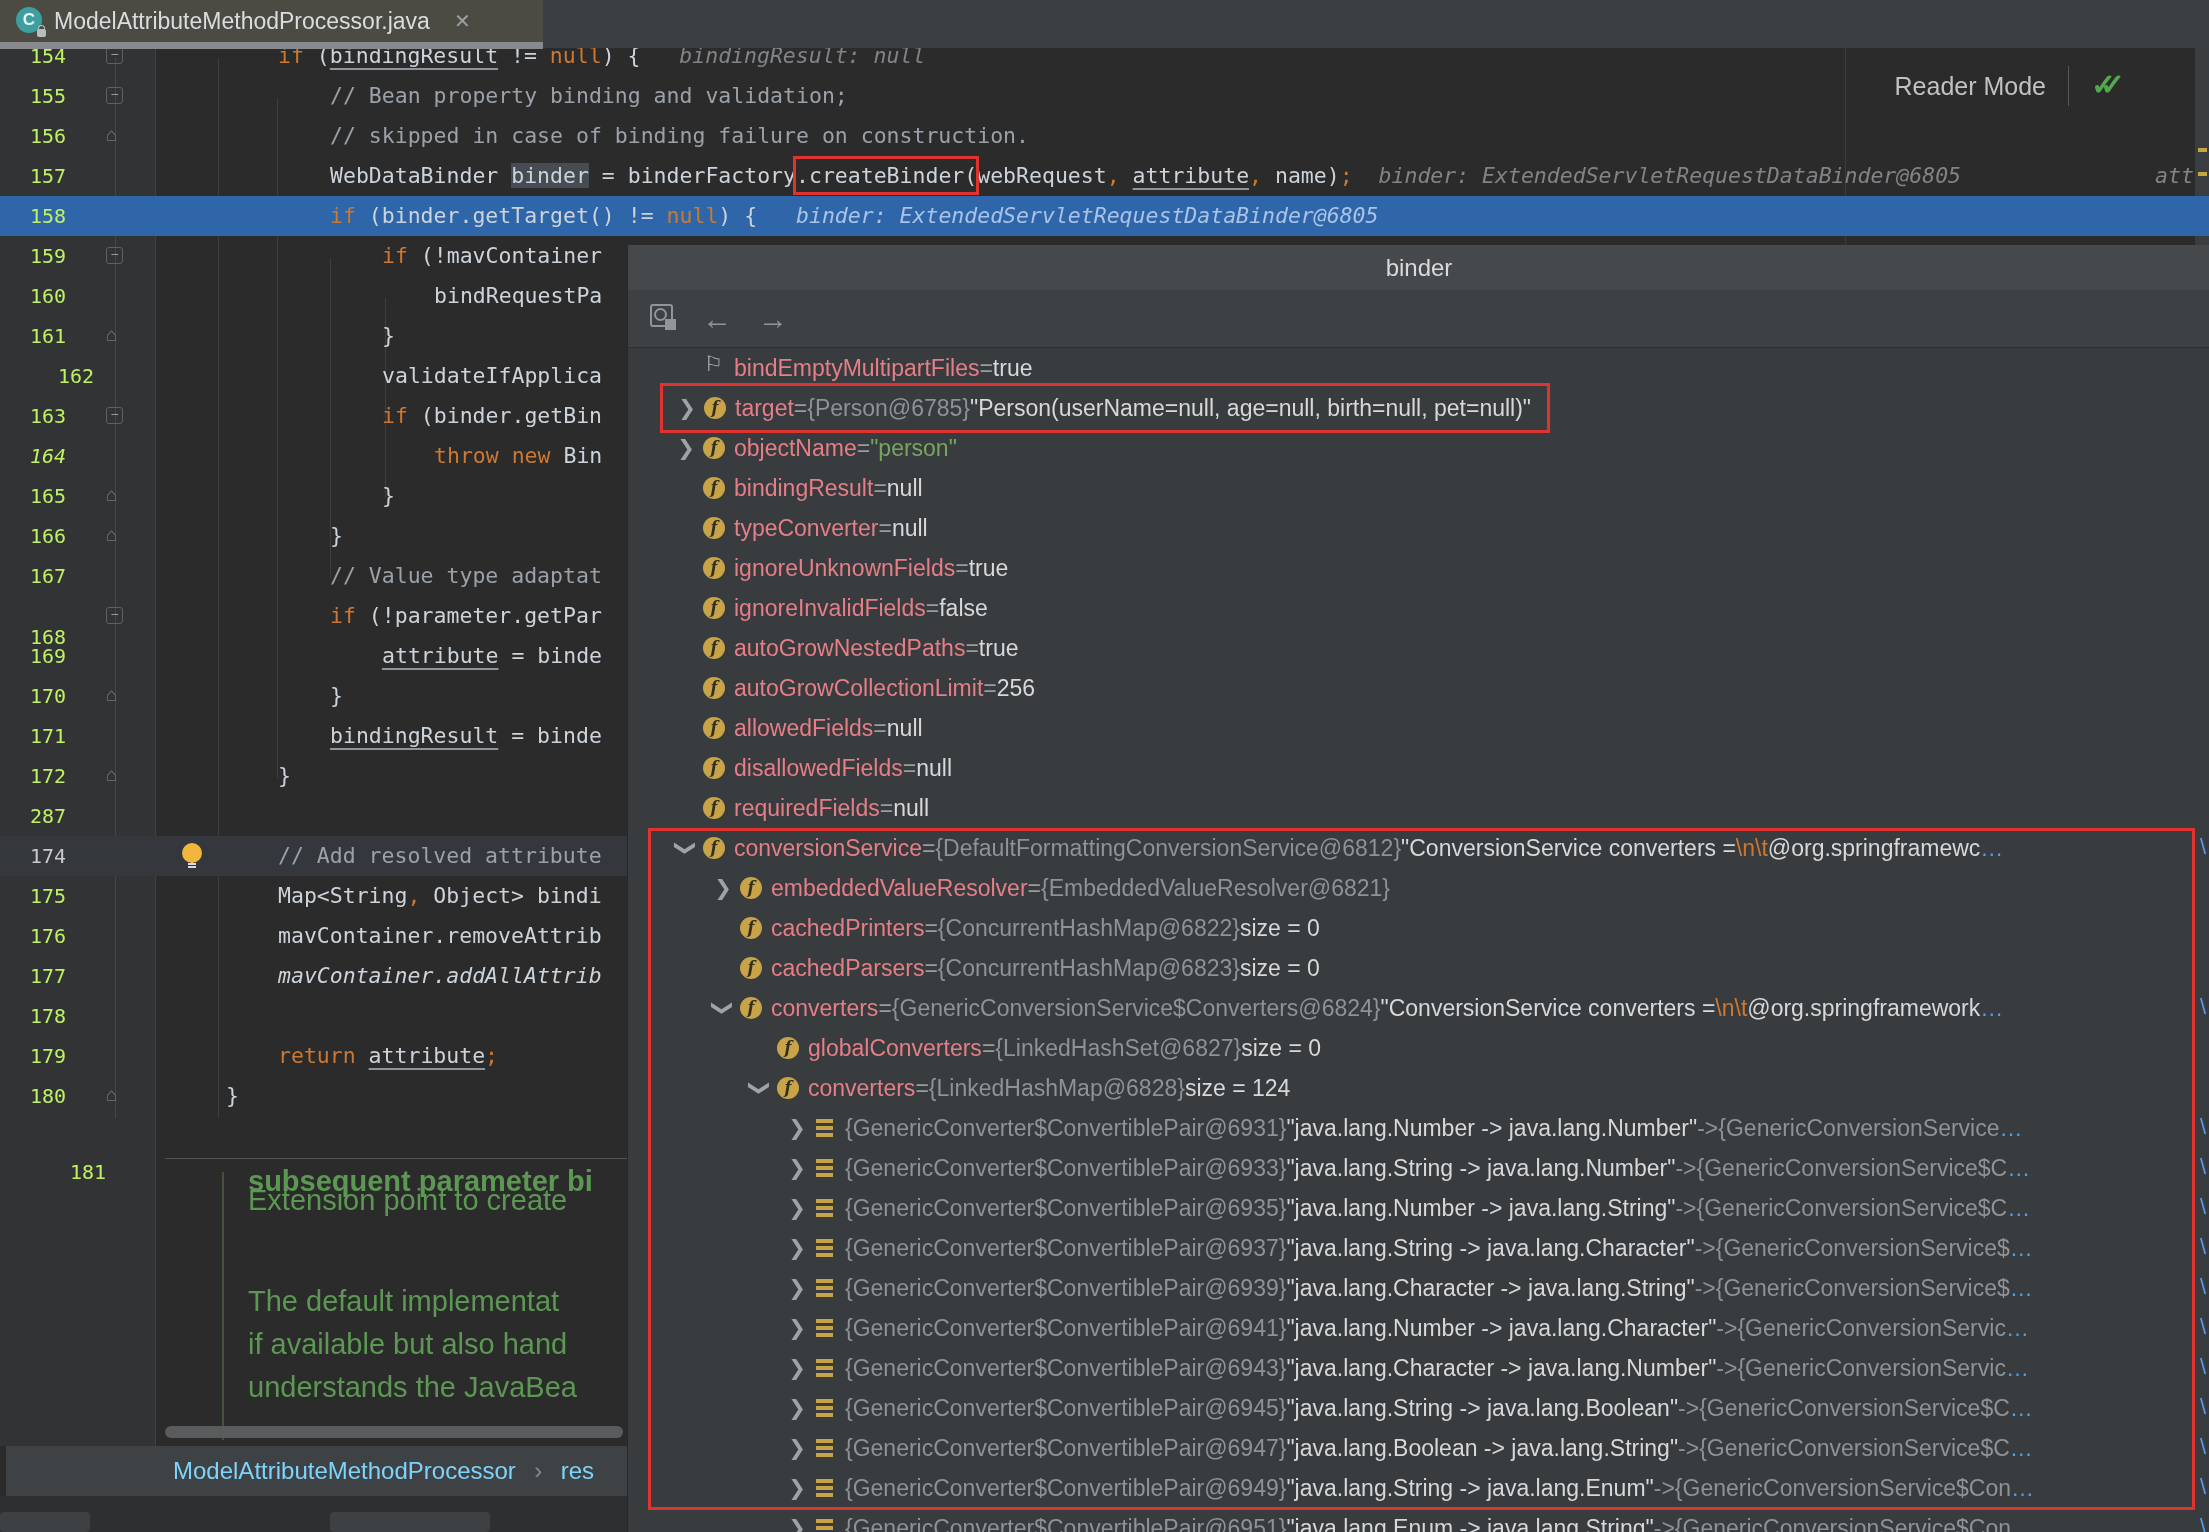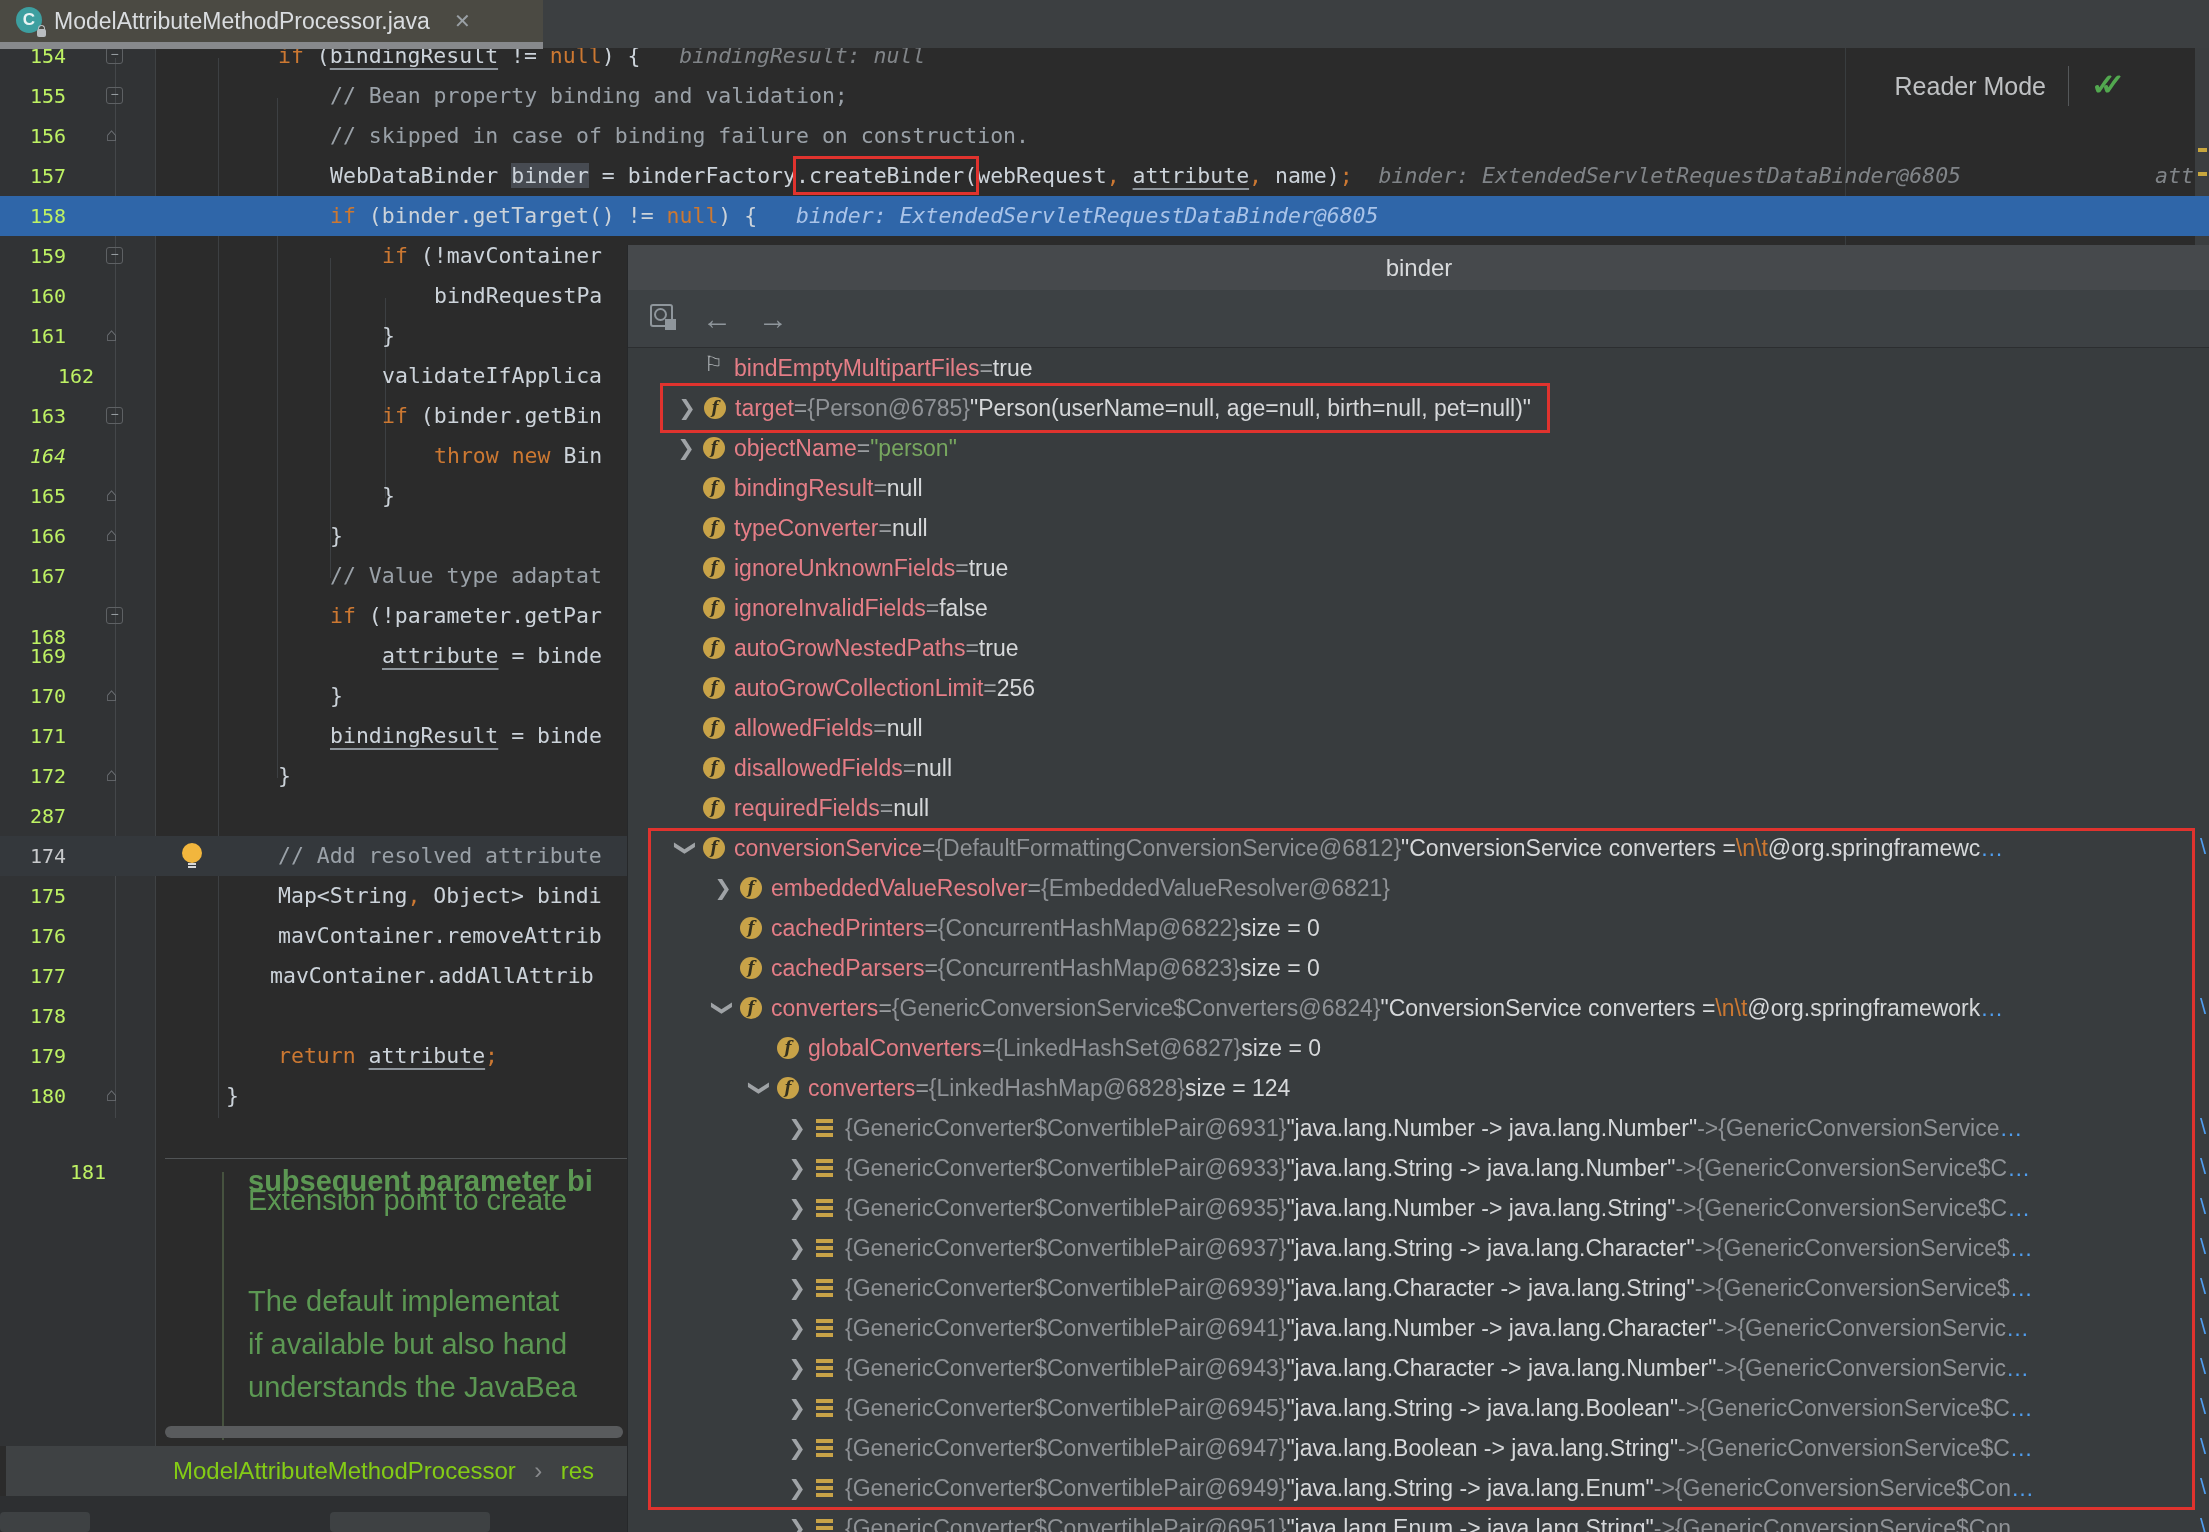--- a/index.html
+++ b/index.html
@@ -48,21 +48,21 @@
   .bulb{position:absolute;left:180px;width:24px;height:40px;}
   .bulb .b1{position:absolute;left:2px;top:7px;width:20px;height:20px;border-radius:50%;background:#f2b63d;}
   .bulb .b2{position:absolute;left:8px;top:27px;width:8px;height:2px;background:#d8d8d8;box-shadow:0 3px 0 #d8d8d8;}
   
   .jd-sep{position:absolute;left:165px;top:1110px;width:462px;height:1px;background:#515456;}
   .jd-guide{position:absolute;left:222px;top:1124px;width:2px;height:268px;background:#46523f;}
   .jd-line{position:absolute;left:248px;height:44px;line-height:44px;color:#5c9853;font-size:29px;white-space:nowrap;}
   #hscroll{position:absolute;left:165px;top:1378px;width:458px;height:12px;background:#595b5d;border-radius:6px;}
   
   #crumbbar{position:absolute;left:6px;top:1446px;width:621px;height:50px;background:#3f4244;z-index:5;}
-  #crumbbar .bc{color:#84cc16;font-size:24px;line-height:50px;}
+  #crumbbar .bc{color:#7dd3fc;font-size:24px;line-height:50px;}
   #belowbar{position:absolute;left:0;top:1496px;width:627px;height:36px;background:#2d2f31;z-index:5;}
   #belowbar .seg{position:absolute;top:16px;height:20px;background:#3e4143;border-radius:4px;}
   
   #popup{position:absolute;left:627px;top:245px;width:1582px;height:1287px;background:#383c3e;
          border-left:1px solid #26282a;z-index:50;overflow:hidden;}
   #p-title{position:absolute;left:0;top:0;width:100%;height:45px;background:#46494c;
            color:#d8dadc;font-size:24px;text-align:center;line-height:45px;}
   #p-toolbar{position:absolute;left:0;top:45px;width:100%;height:57px;background:#3d4144;border-bottom:1px solid #2c2e30;}
   .nav-arrow{position:absolute;top:0;height:57px;line-height:57px;color:#8f969c;font-size:30px;}
   #ico-ref{position:absolute;left:22px;top:14px;width:26px;height:26px;}
@@ -175,21 +175,21 @@
         <div class="bulb" style="top: 788px;">
           <span class="b1"></span>
           <span class="b2"></span>
         </div>
         <div class="ed-row" style="top: 788px; left: 278px;"><span class="tk-c">// Add resolved attribute</span></div>
         <div class="lnum" style="top: 828px;">175</div>
         <div class="ed-row" style="top: 828px; left: 278px;"><span class="tk-t">Map&lt;String</span><span class="tk-o">,</span><span class="tk-t"> Object&gt; bindi</span></div>
         <div class="lnum" style="top: 868px;">176</div>
         <div class="ed-row" style="top: 868px; left: 278px;"><span class="tk-t">mavContainer.removeAttrib</span></div>
         <div class="lnum" style="top: 908px;">177</div>
-        <div class="ed-row" style="top: 908px; left: 270px;"><span class="tk-t">mavContainer.addAllAttrib</span></div>
+        <div class="ed-row" style="top: 908px; left: 278px; font-style: italic;"><span class="tk-t">mavContainer.addAllAttrib</span></div>
         <div class="lnum" style="top: 948px;">178</div>
         <div class="ed-row" style="top: 948px; left: 278px;"></div>
         <div class="lnum" style="top: 988px;">179</div>
         <div class="ed-row" style="top: 988px; left: 278px;"><span class="tk-k">return </span><span class="tk-u">attribute</span><span class="tk-o">;</span></div>
         <div class="lnum" style="top: 1028px;">180</div>
         <div class="fold" style="top: 1028px;"><span class="fe">⌂</span></div>
         <div class="ed-row" style="top: 1028px; left: 226px;"><span class="tk-t">}</span></div>
         <div class="lnum" style="top: 1104px; padding-left: 40px;">181</div>
         <div class="ed-row" style="top: 1068px; left: 226px;"></div>
       </div>

